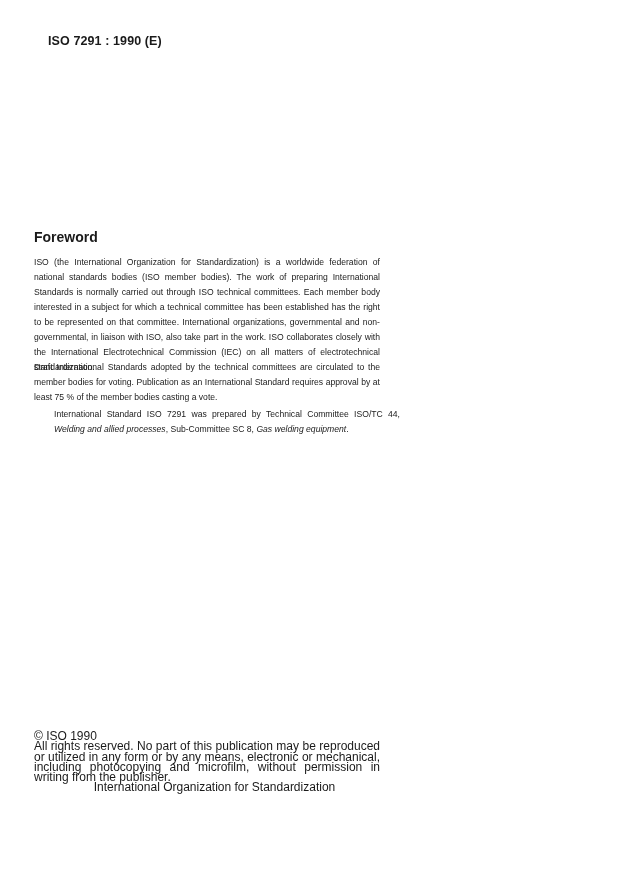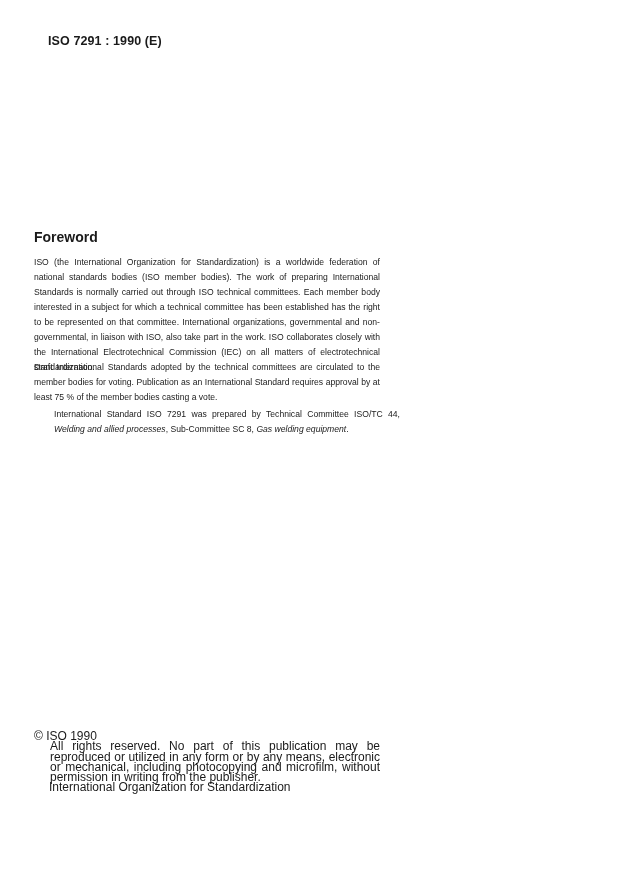--- a/index.html
+++ b/index.html
@@ -9,22 +9,22 @@
     }
     .header { position: absolute; left: 34px; top: 34px; font-weight: bold; font-size: 12.5px; letter-spacing: 0.1px; padding-left: 14px; }
     .title { position: absolute; left: 34px; top: 229px; font-weight: bold; font-size: 14px; }
     .para { position: absolute; left: 34px; width: 346px; font-size: 8.6px; line-height: 15px; text-align: justify; }
     .p1 { top: 255px; }
     .p2 { top: 360px; }
     .p3 { top: 407px; margin-left: 20px; }
     .para i { font-style: italic; }
     .footer { position: absolute; left: 34px; top: 731px; width: 346px; font-size: 12px; line-height: 10.3px; }
     .footer .line { display: block; }
-    .footer .indent { padding-left: 15px; }
-    .footer .just { text-align: justify; margin-left: 16px; }
+    .footer .indent { padding-left: 15px; text-align: center; }
+    .footer .just { text-align: justify; }
   </style>
 </head>
 <body>
 
 <div class="header">ISO 7291 : 1990 (E)</div>
 
 <div class="title">Foreword</div>
 
 <div class="para p1">ISO (the International Organization for Standardization) is a worldwide federation of national standards bodies (ISO member bodies). The work of preparing International Standards is normally carried out through ISO technical committees. Each member body interested in a subject for which a technical committee has been established has the right to be represented on that committee. International organizations, governmental and non-governmental, in liaison with ISO, also take part in the work. ISO collaborates closely with the International Electrotechnical Commission (IEC) on all matters of electrotechnical standardization.</div>
 

